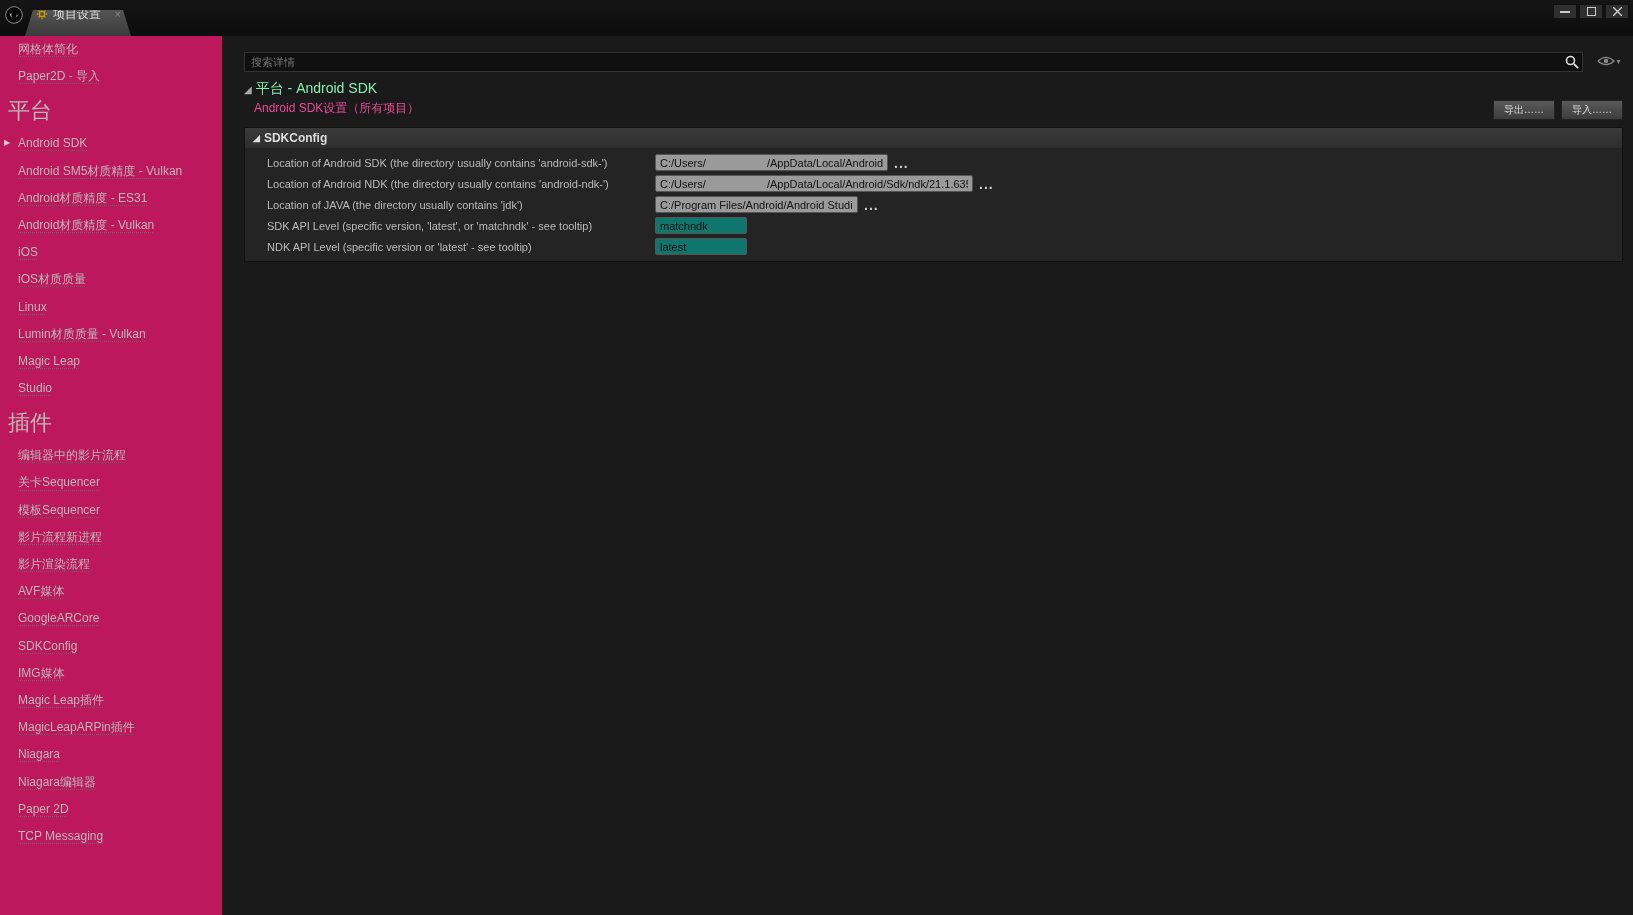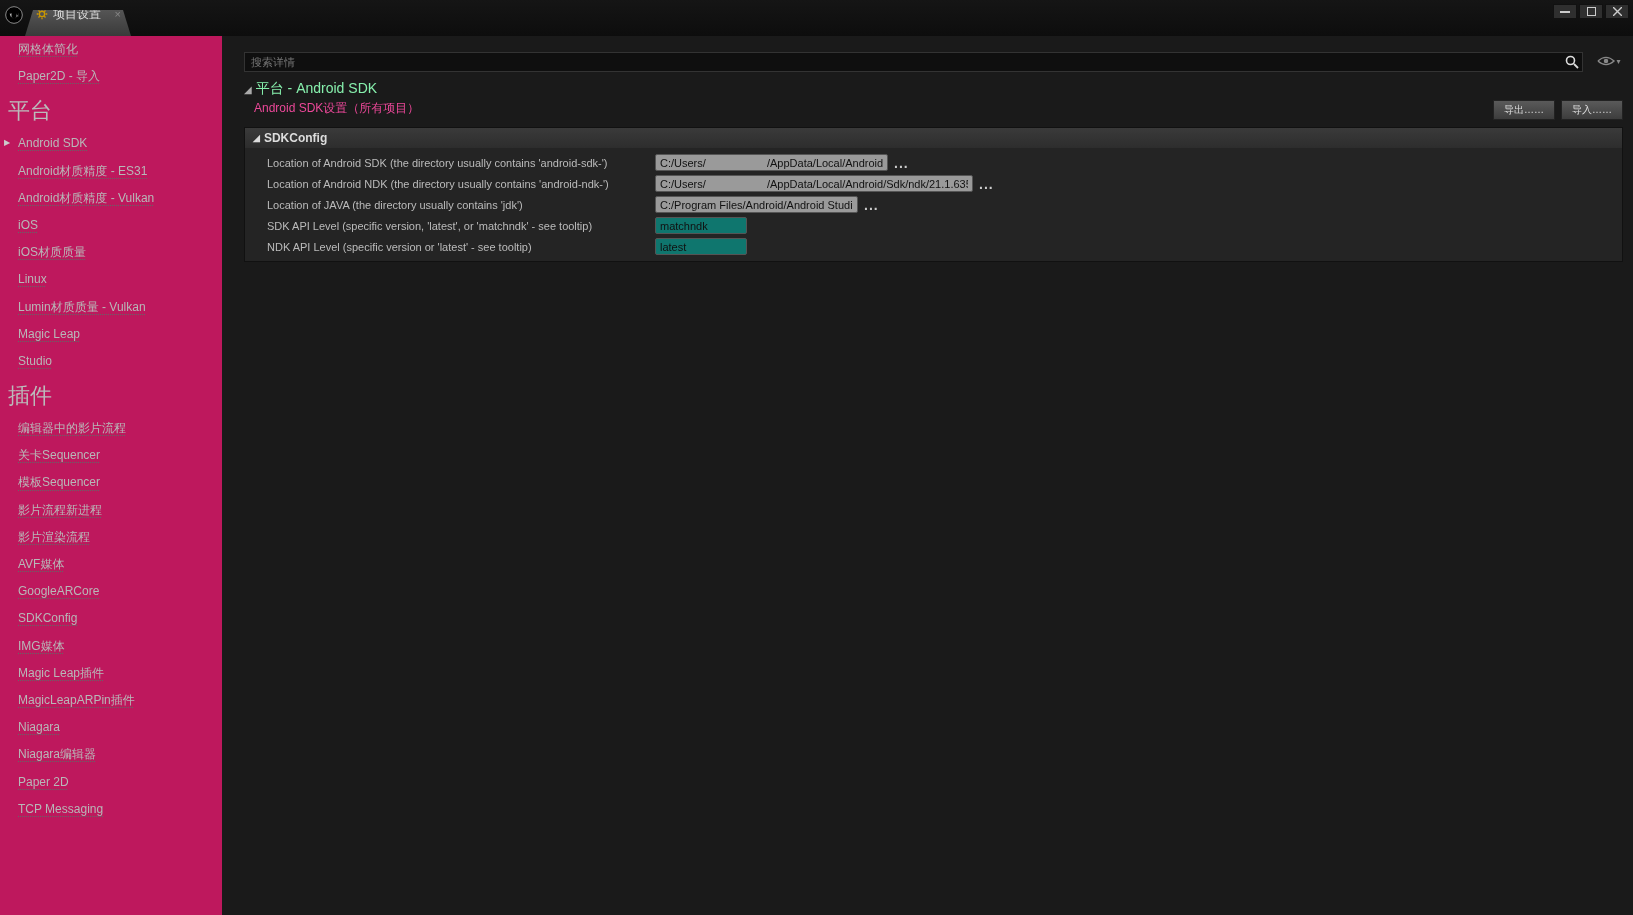--- a/index.html
+++ b/index.html
@@ -284,20 +284,21 @@
   </div>
 </div>
 
 <div class="main-wrap">
   <div class="sidebar">
     <div class="sidebar-inner" id="sidebar-inner">
         <a class="navitem">网格体简化</a>
         <a class="navitem">Paper2D - 导入</a>
         <div class="seclabel">平台</div>
         <a class="navitem selected">Android SDK</a>
+        <a class="navitem">Android SM5材质精度 - Vulkan</a>
         <a class="navitem">Android材质精度 - ES31</a>
         <a class="navitem">Android材质精度 - Vulkan</a>
         <a class="navitem">iOS</a>
         <a class="navitem">iOS材质质量</a>
         <a class="navitem">Linux</a>
         <a class="navitem">Lumin材质质量 - Vulkan</a>
         <a class="navitem">Magic Leap</a>
         <a class="navitem">Studio</a>
         <div class="seclabel">插件</div>
         <a class="navitem">编辑器中的影片流程</a>

